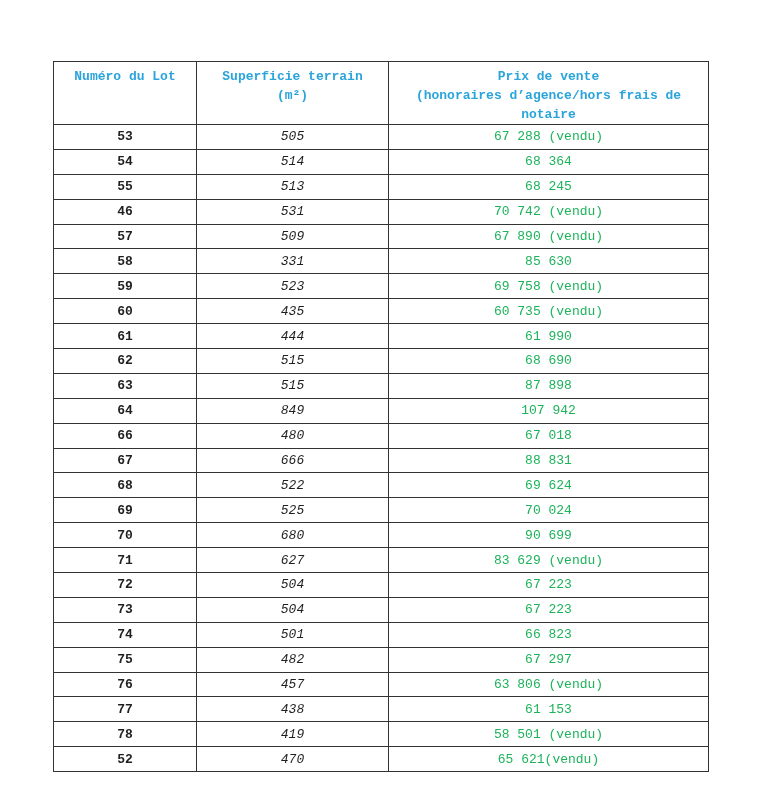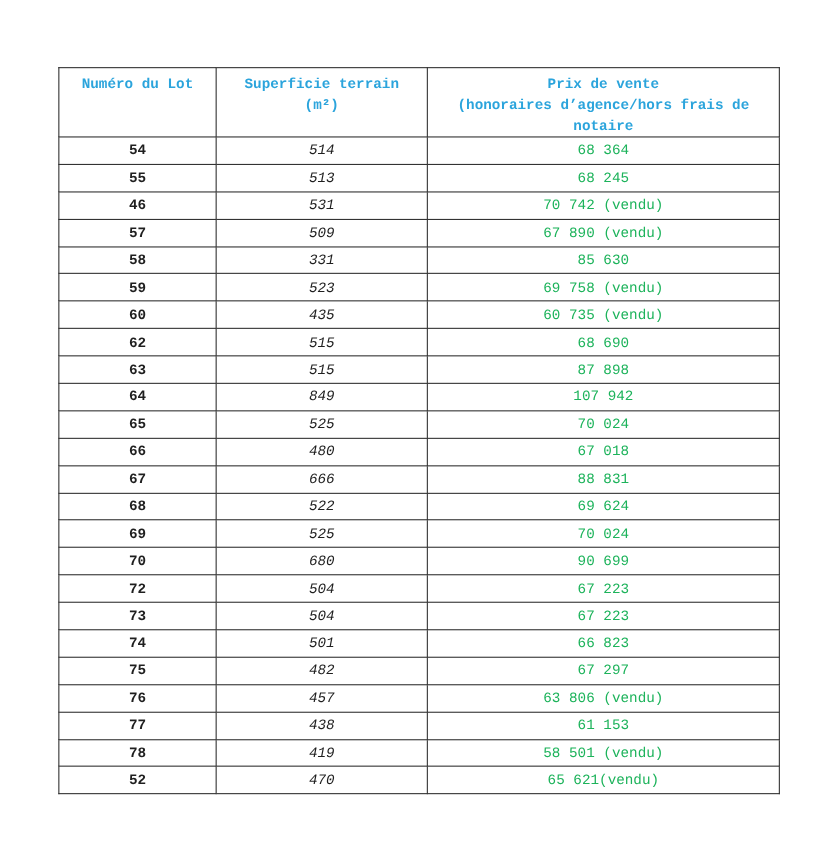--- a/index.html
+++ b/index.html
@@ -79,20 +79,25 @@
           <span class="hline">Superficie terrain</span>
           <span class="hline">(m²)</span>
         </th>
         <th>
           <span class="hline">Prix de vente</span>
           <span class="hline">(honoraires d’agence/hors frais de notaire</span>
         </th>
       </tr>
     </thead>
     <tbody>
+  <tr>
+    <td class="lot">53</td>
+    <td class="sup">505</td>
+    <td class="prix">67 288 (vendu)</td>
+  </tr>
 
   <tr>
     <td class="lot">54</td>
     <td class="sup">514</td>
     <td class="prix">68 364</td>
   </tr>
 
   <tr>
     <td class="lot">55</td>
     <td class="sup">513</td>
@@ -122,44 +127,44 @@
     <td class="sup">523</td>
     <td class="prix">69 758 (vendu)</td>
   </tr>
 
   <tr>
     <td class="lot">60</td>
     <td class="sup">435</td>
     <td class="prix">60 735 (vendu)</td>
   </tr>
 
+  <tr>
+    <td class="lot">61</td>
+    <td class="sup">444</td>
+    <td class="prix">61 990</td>
+  </tr>
 
   <tr>
     <td class="lot">62</td>
     <td class="sup">515</td>
     <td class="prix">68 690</td>
   </tr>
 
   <tr>
     <td class="lot">63</td>
     <td class="sup">515</td>
     <td class="prix">87 898</td>
   </tr>
 
   <tr>
     <td class="lot">64</td>
     <td class="sup">849</td>
     <td class="prix">107 942</td>
   </tr>
 
-  <tr>
-    <td class="lot">65</td>
-    <td class="sup">525</td>
-    <td class="prix">70 024</td>
-  </tr>
 
   <tr>
     <td class="lot">66</td>
     <td class="sup">480</td>
     <td class="prix">67 018</td>
   </tr>
 
   <tr>
     <td class="lot">67</td>
     <td class="sup">666</td>
@@ -177,20 +182,25 @@
     <td class="sup">525</td>
     <td class="prix">70 024</td>
   </tr>
 
   <tr>
     <td class="lot">70</td>
     <td class="sup">680</td>
     <td class="prix">90 699</td>
   </tr>
 
+  <tr>
+    <td class="lot">71</td>
+    <td class="sup">627</td>
+    <td class="prix">83 629 (vendu)</td>
+  </tr>
 
   <tr>
     <td class="lot">72</td>
     <td class="sup">504</td>
     <td class="prix">67 223</td>
   </tr>
 
   <tr>
     <td class="lot">73</td>
     <td class="sup">504</td>

